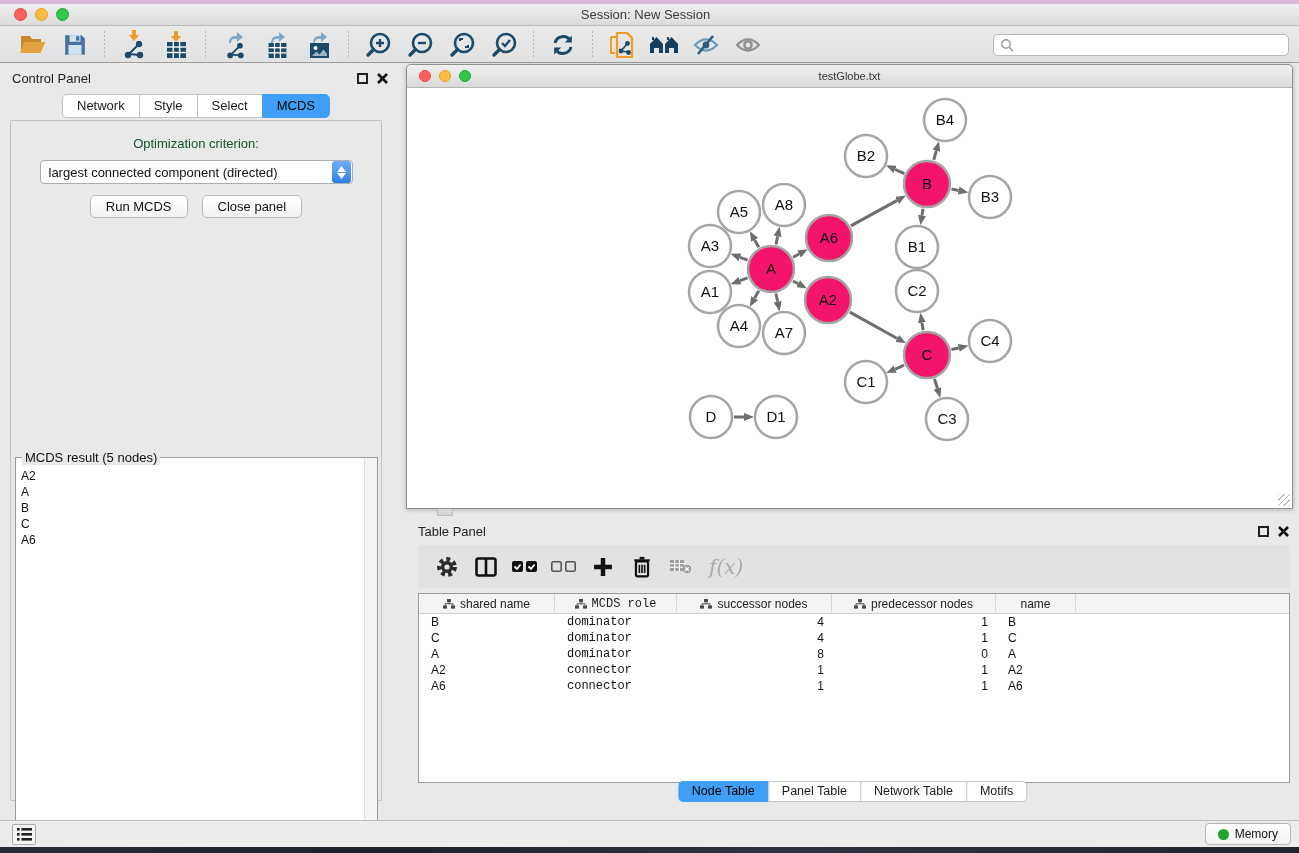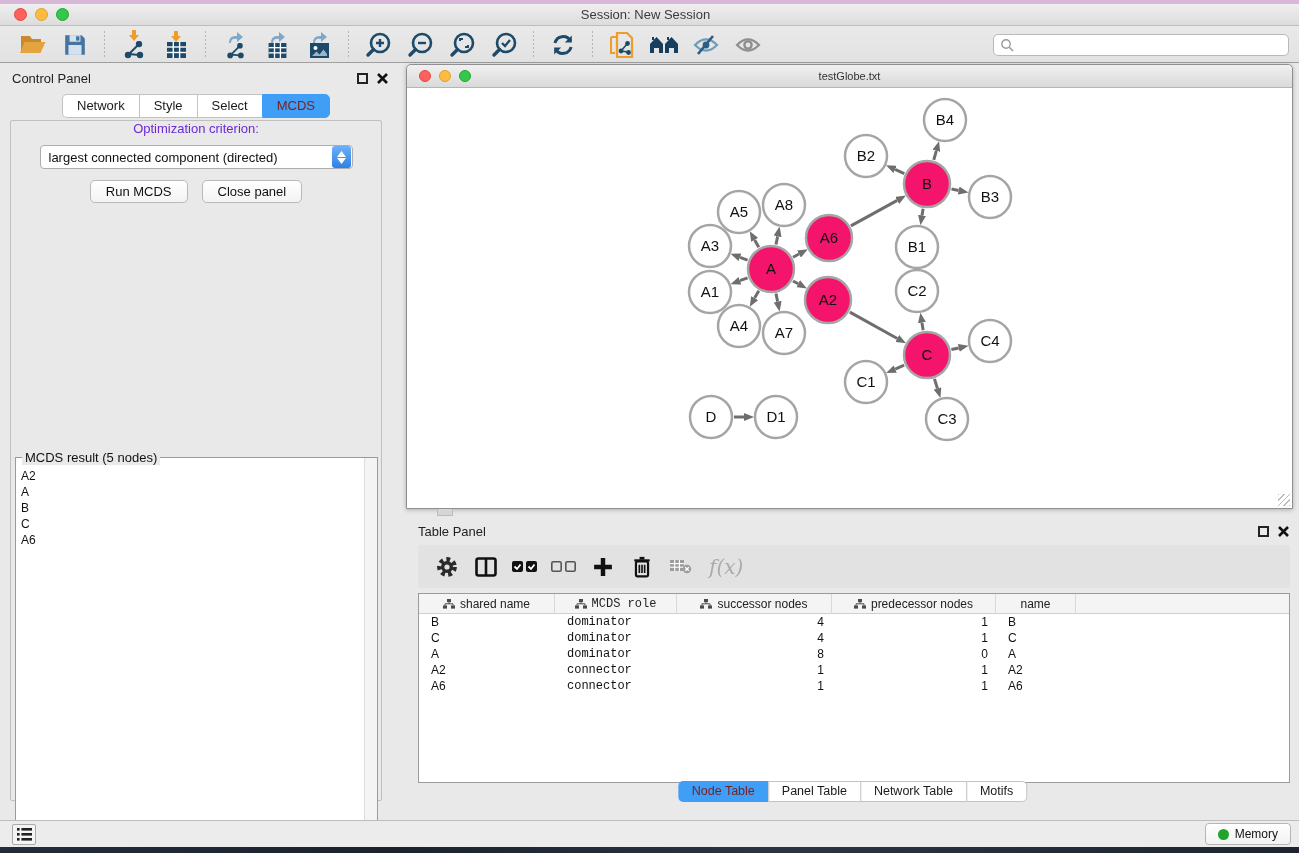--- a/index.html
+++ b/index.html
@@ -55,26 +55,26 @@
   .panel-close { position:absolute; top:9px; width:13px; height:13px; }
   .panel-close svg, .panel-float svg { display:block; }
   .seg { position:absolute; display:flex; }
   .cp-tabs { top:31px; left:50%; transform:translateX(-50%); }
   .seg .tab {
     font-size:13px; color:#1a1a1a; background:#fff; border:1px solid #c3c3c3;
     border-right:none; padding:3px 14px 4px; text-align:center; cursor:pointer;
   }
   .seg .tab:first-child { border-radius:5px 0 0 5px; }
   .seg .tab:last-child { border-radius:0 5px 5px 0; border-right:1px solid #c3c3c3; }
-  .seg .tab.active { background:#3f9ef6; border-color:#3f9ef6; color:#7f1d1d; }
+  .seg .tab.active { background:#3f9ef6; border-color:#3f9ef6; color:#000000; }
   .cp-content {
     position:absolute; left:10px; top:57px; width:372px; height:681px;
     border:1px solid #c0c0c0; background:#e9e9e9; border-radius:2px;
   }
-  .opt-label { text-align:center; font-size:13px; color:#6d28d9; }
+  .opt-label { margin-top:15px; text-align:center; font-size:13px; color:#14532d; }
   .dropdown {
     margin:9px auto 0; width:313px; height:24px; background:#fff;
     border:1px solid #adadad; border-radius:4px; display:flex; align-items:center;
     font-size:13px; color:#111; position:relative;
   }
   .dropdown .dd-text { padding-left:8px; flex:1; white-space:nowrap; overflow:hidden; }
   .dd-stepper {
     width:19px; height:22px; border-radius:3px; margin-right:1px;
     background:linear-gradient(#6cb0f8,#2e7fe8);
     display:flex; flex-direction:column; align-items:center; justify-content:center; gap:1px;

